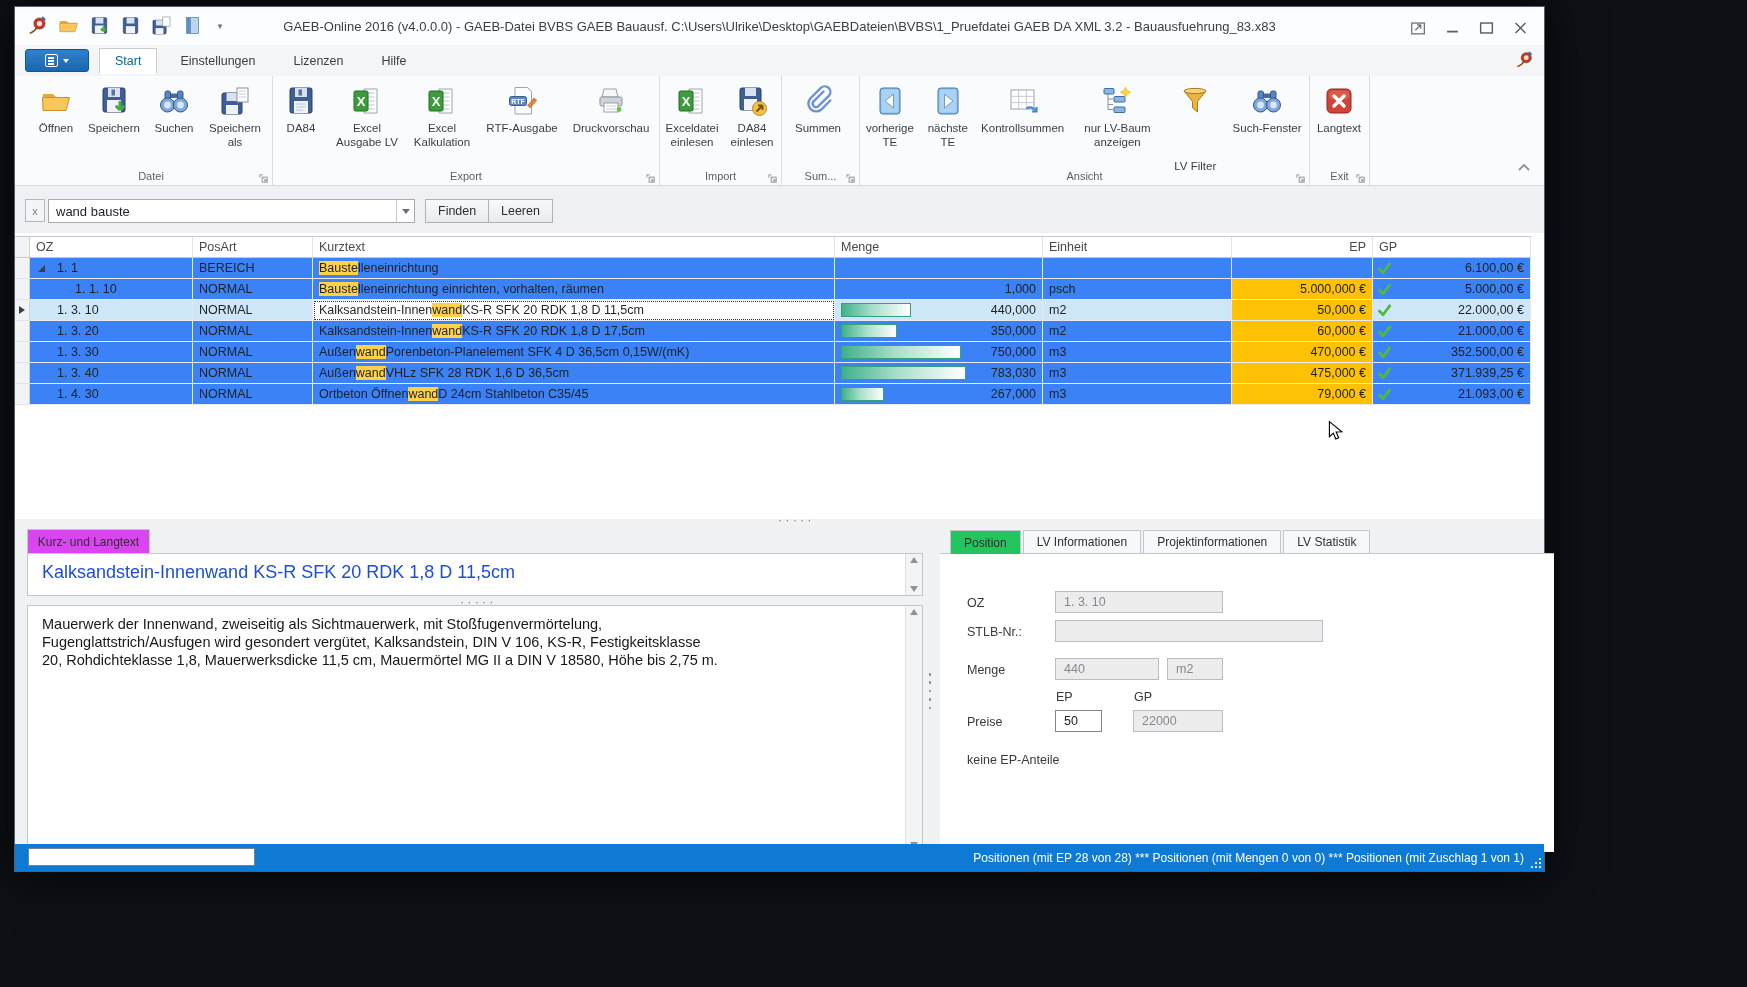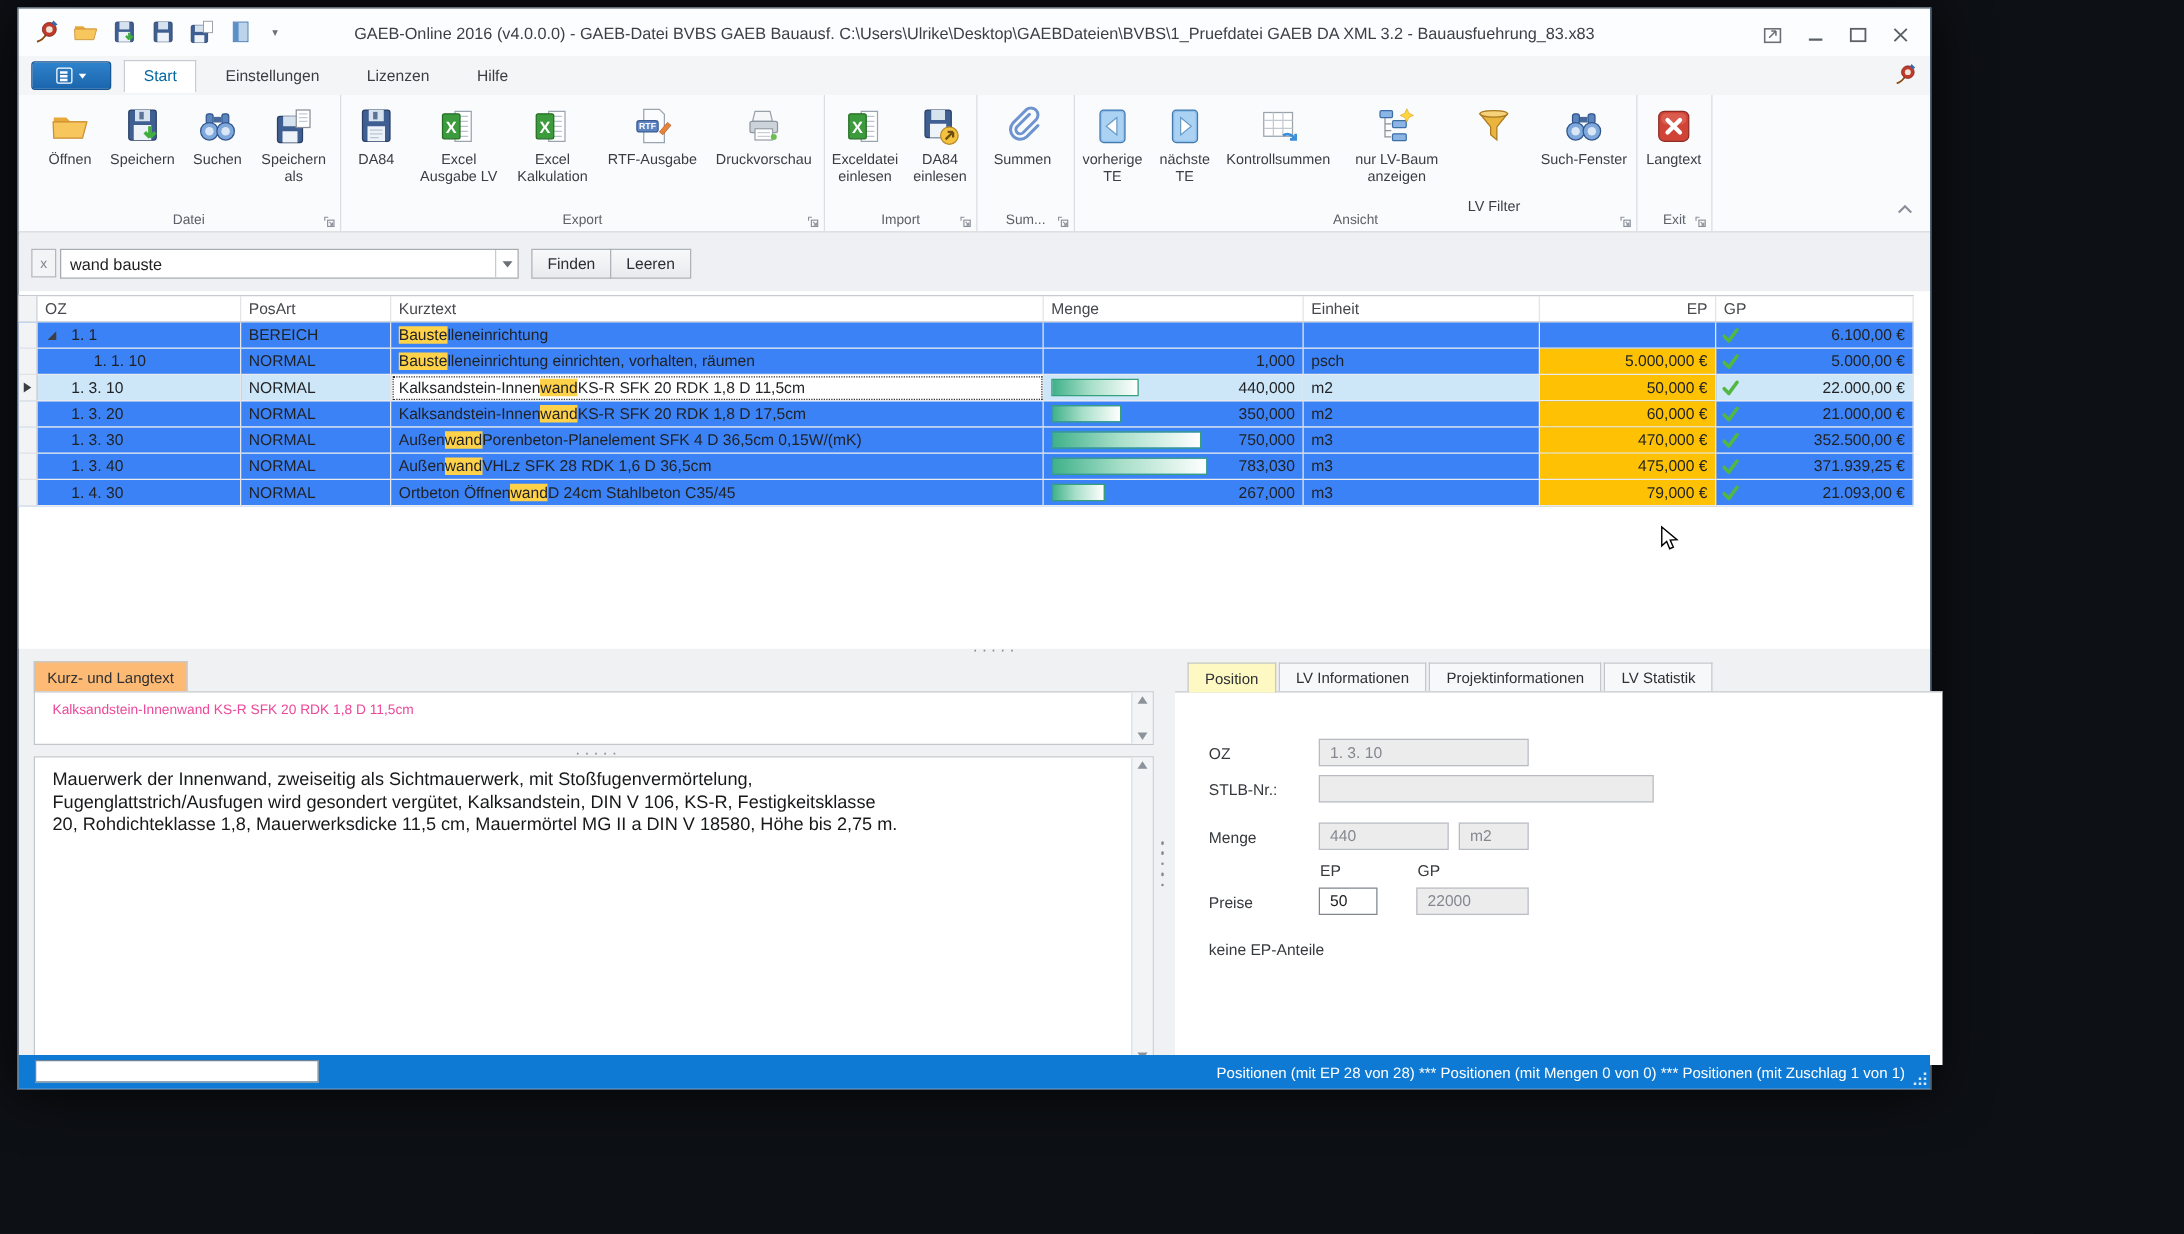--- a/index.html
+++ b/index.html
@@ -87,38 +87,38 @@
   .gcheck{width:15px;height:15px;flex:none;}
   .gval{margin-left:auto;}
 
   
   .hdots{position:absolute;font-size:13px;letter-spacing:3px;color:#85898f;}
   #split-main{left:763px;top:505px;}
   #vdots{position:absolute;left:910px;top:666px;width:10px;height:36px;display:flex;flex-direction:column;align-items:center;justify-content:space-between;}
   #vdots i{width:2.5px;height:2.5px;border-radius:50%;background:#85898f;}
 
   
-  #lt-tab{position:absolute;left:12px;top:522px;width:123px;height:25px;background:#fdba74;border:1px solid #c3c7cc;border-bottom:0;
+  #lt-tab{position:absolute;left:12px;top:522px;width:123px;height:25px;background:#d946ef;border:1px solid #c3c7cc;border-bottom:0;
           display:flex;align-items:center;justify-content:center;font-size:12px;color:#2e3033;}
   #lt-short{position:absolute;left:12px;top:546px;width:896px;height:43px;background:#fff;border:1px solid #c3c7cc;}
-  #lt-short .txt{position:absolute;left:14px;top:8px;font-size:11px;color:#ec4899;}
+  #lt-short .txt{position:absolute;left:14px;top:8px;font-size:18px;color:#1d4ed8;}
   #lt-long{position:absolute;left:12px;top:598px;width:896px;height:247px;background:#fff;border:1px solid #c3c7cc;}
   #lt-long .txt{position:absolute;left:14px;top:9px;font-size:14.5px;line-height:18px;color:#17181a;white-space:pre-line;width:845px;}
   .vsb{position:absolute;right:0;top:0;bottom:0;width:17px;background:#f3f4f6;border-left:1px solid #dcdfe3;
        display:flex;flex-direction:column;align-items:center;justify-content:space-between;padding:3px 0;}
   .sb-up{width:0;height:0;border-left:4.5px solid transparent;border-right:4.5px solid transparent;border-bottom:6px solid #8d939b;}
   .sb-dn{width:0;height:0;border-left:4.5px solid transparent;border-right:4.5px solid transparent;border-top:6px solid #8d939b;}
   #lt-short .vsb{justify-content:space-between;}
 
   
   #rpanel{position:absolute;left:925px;top:518px;width:614px;height:327px;}
   #rp-tabs{position:absolute;left:10px;top:5px;display:flex;gap:2px;height:24px;}
   .rtab{padding:0 13px;height:23px;display:flex;align-items:center;font-size:12px;color:#2e3033;background:#f7f8f9;
         border:1px solid #c3c7cc;border-bottom:0;}
-  .rtab.active{background:#fef9c3;height:24px;position:relative;z-index:2;}
+  .rtab.active{background:#22c55e;height:24px;position:relative;z-index:2;}
   #rp-body{position:absolute;left:0;top:28px;width:614px;height:299px;background:#fff;border-top:1px solid #c3c7cc;}
   .flabel{position:absolute;font-size:12.5px;color:#36393d;}
   .fld{position:absolute;height:22px;border:1px solid #b9bdc3;background:#ececed;color:#85898f;font-size:12.5px;padding:0 8px;outline:0;}
   .fld.edit{background:#fff;border-color:#7f868d;color:#1b1c1e;}
 
   
   #statusbar{position:absolute;left:0;bottom:0;width:100%;height:27px;background:#0e7ad3;display:flex;align-items:center;}
   #status-box{position:absolute;left:13px;top:4px;width:227px;height:18px;background:#fff;border:1px solid #6f8496;}
   #status-right{position:absolute;right:20px;top:0;height:27px;display:flex;align-items:center;font-size:12px;color:#fff;white-space:nowrap;}
   #status-grip{position:absolute;right:3px;bottom:3px;width:12px;height:12px;}

